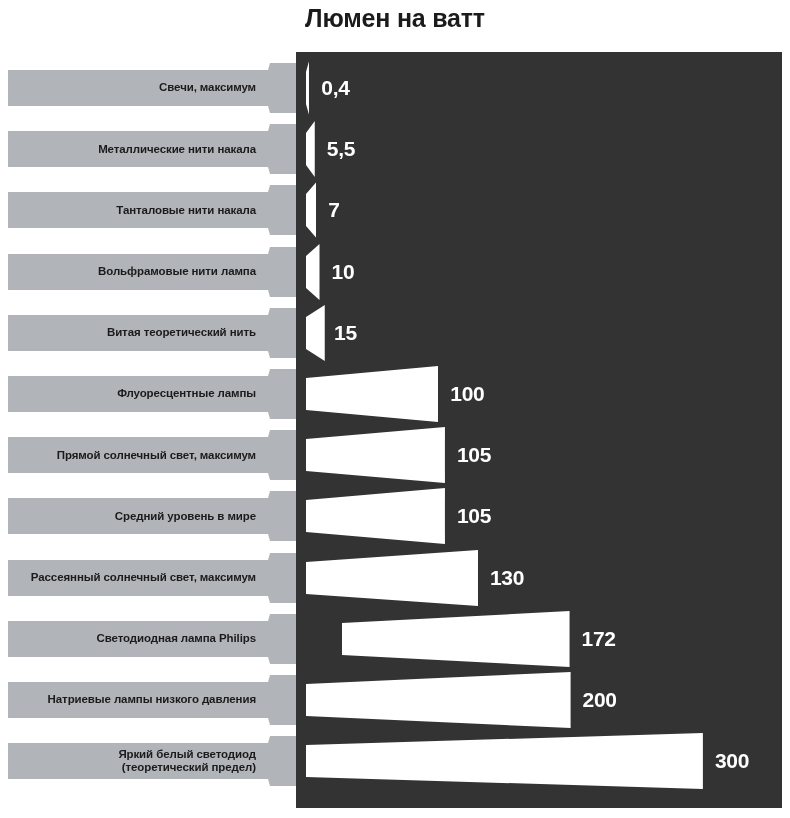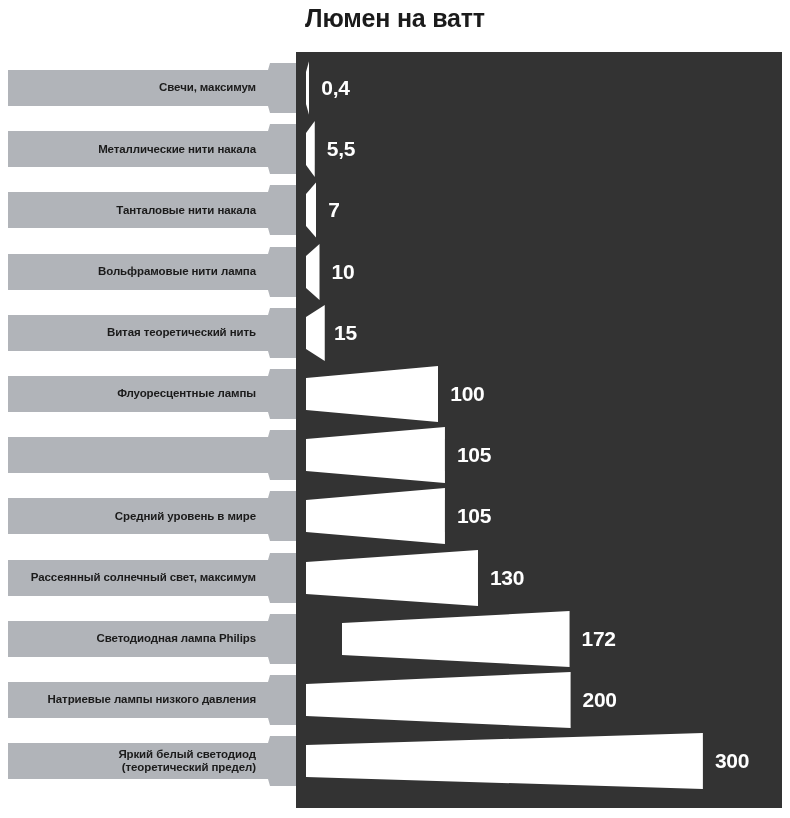--- a/index.html
+++ b/index.html
@@ -148,20 +148,21 @@
     <div class="label-row" style="top: 317px;">
       <svg class="label-shape" width="288" height="50" viewBox="0 0 288 50">
         <path d="M0,7 L260,7 L262,0 L288,0 L288,50 L262,50 L260,43 L0,43 Z" fill="#b1b4b9"></path>
       </svg>
       <div class="label-text">Флуоресцентные лампы</div>
     </div>
     <div class="label-row" style="top: 378.2px;">
       <svg class="label-shape" width="288" height="50" viewBox="0 0 288 50">
         <path d="M0,7 L260,7 L262,0 L288,0 L288,50 L262,50 L260,43 L0,43 Z" fill="#b1b4b9"></path>
       </svg>
+      <div class="label-text">Прямой солнечный свет, максимум</div>
     </div>
     <div class="label-row" style="top: 439.4px;">
       <svg class="label-shape" width="288" height="50" viewBox="0 0 288 50">
         <path d="M0,7 L260,7 L262,0 L288,0 L288,50 L262,50 L260,43 L0,43 Z" fill="#b1b4b9"></path>
       </svg>
       <div class="label-text">Средний уровень в мире</div>
     </div>
     <div class="label-row" style="top: 500.6px;">
       <svg class="label-shape" width="288" height="50" viewBox="0 0 288 50">
         <path d="M0,7 L260,7 L262,0 L288,0 L288,50 L262,50 L260,43 L0,43 Z" fill="#b1b4b9"></path>

